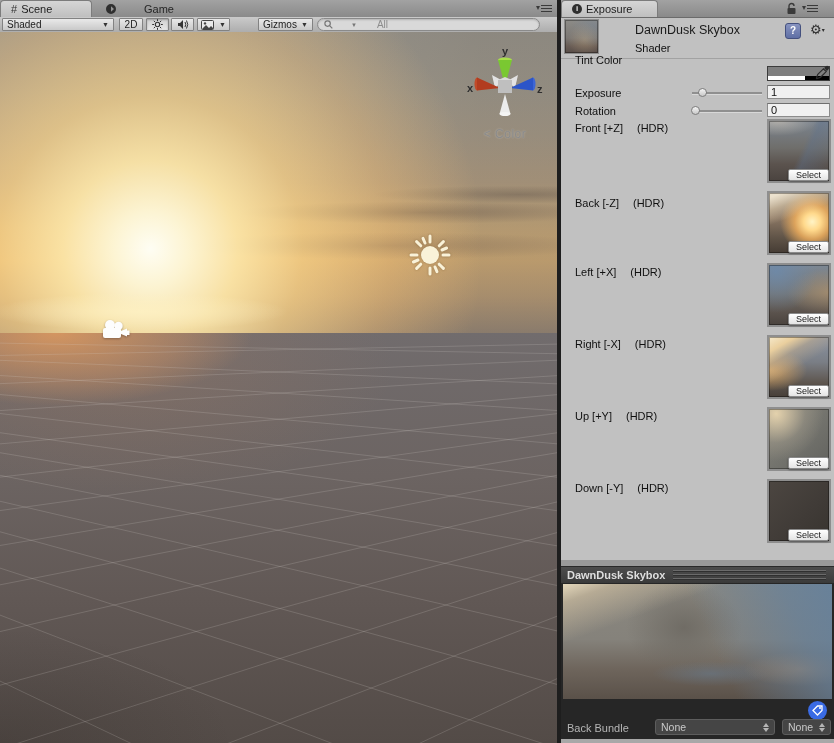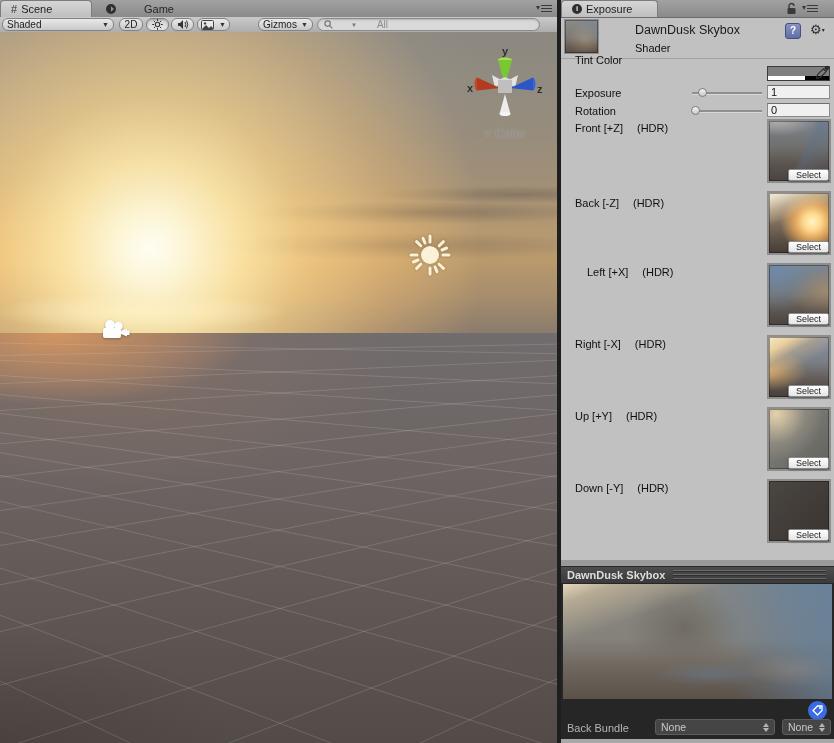--- a/index.html
+++ b/index.html
@@ -19,21 +19,21 @@
   .panel-menu .arr{font-size:8px;line-height:8px;}
   .mbars{display:inline-block;width:11px;}
   .mbars i{display:block;height:1.5px;background:#3a3a3a;margin:1.5px 0;}
 
   
   .toolbar{position:absolute;left:0;top:17px;width:557px;height:15px;
            background:linear-gradient(#cacaca,#adadad);border-bottom:1px solid #777;}
   .tbtn{position:absolute;top:1px;height:13px;box-sizing:border-box;
         background:linear-gradient(#e6e6e6,#cicici,#c9c9c9);
         background:linear-gradient(#e9e9e9,#c9c9c9);
-        border:1px solid #828282;border-radius:6px;display:flex;align-items:center;
+        border:1px solid #828282;border-radius:1px;display:flex;align-items:center;
         font-size:10px;color:#222;padding:0 4px;gap:3px;}
   .tbtn.pressed{background:linear-gradient(#d2d2d2,#e6e6e6);box-shadow:inset 0 1px 2px rgba(0,0,0,.25);}
   .tbtn .arr{font-size:7px;color:#333;margin-left:auto;}
   .searchpill{position:absolute;top:1px;height:13px;box-sizing:border-box;border:1px solid #8a8a8a;
         border-radius:8px;background:#d9d9d9;box-shadow:inset 0 1px 2px rgba(0,0,0,.18);
         display:flex;align-items:center;padding:0 6px;gap:18px;}
   .searchpill input{border:none;background:transparent;outline:none;flex:1;
         font-family:"Liberation Sans",sans-serif;font-size:10px;color:#333;}
   .searchpill input::placeholder{color:#8c8c8c;}
 
@@ -359,21 +359,21 @@
     <div class="tex-thumb art-front" style="top:119px;">
       <button class="select-btn">Select</button>
       </div>
 
     <div class="insp-label" style="top:197px;">
       <span>Back [-Z]</span><span class="hdr-note">(HDR)</span></div>
     <div class="tex-thumb art-back" style="top:191px;">
       <button class="select-btn">Select</button>
       </div>
 
-    <div class="insp-label" style="top:266px;margin-left:12px;">
+    <div class="insp-label" style="top:266px;">
       <span>Left [+X]</span><span class="hdr-note">(HDR)</span></div>
     <div class="tex-thumb art-left" style="top:263px;">
       <button class="select-btn">Select</button>
       </div>
 
     <div class="insp-label" style="top:338px;">
       <span>Right [-X]</span><span class="hdr-note">(HDR)</span></div>
     <div class="tex-thumb art-right" style="top:335px;">
       <button class="select-btn">Select</button>
       </div>

